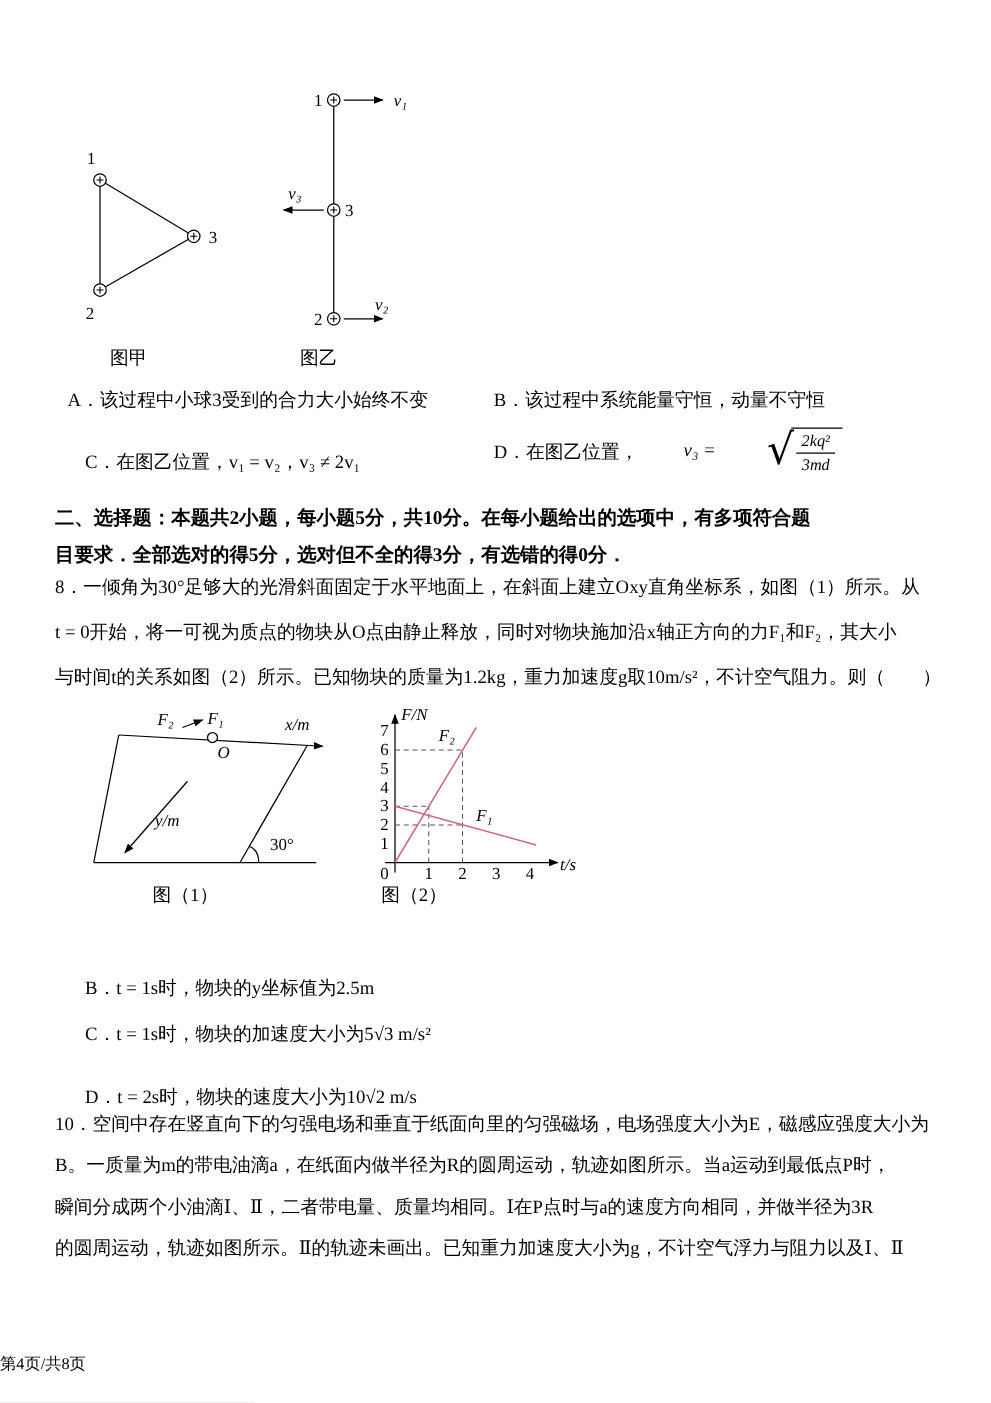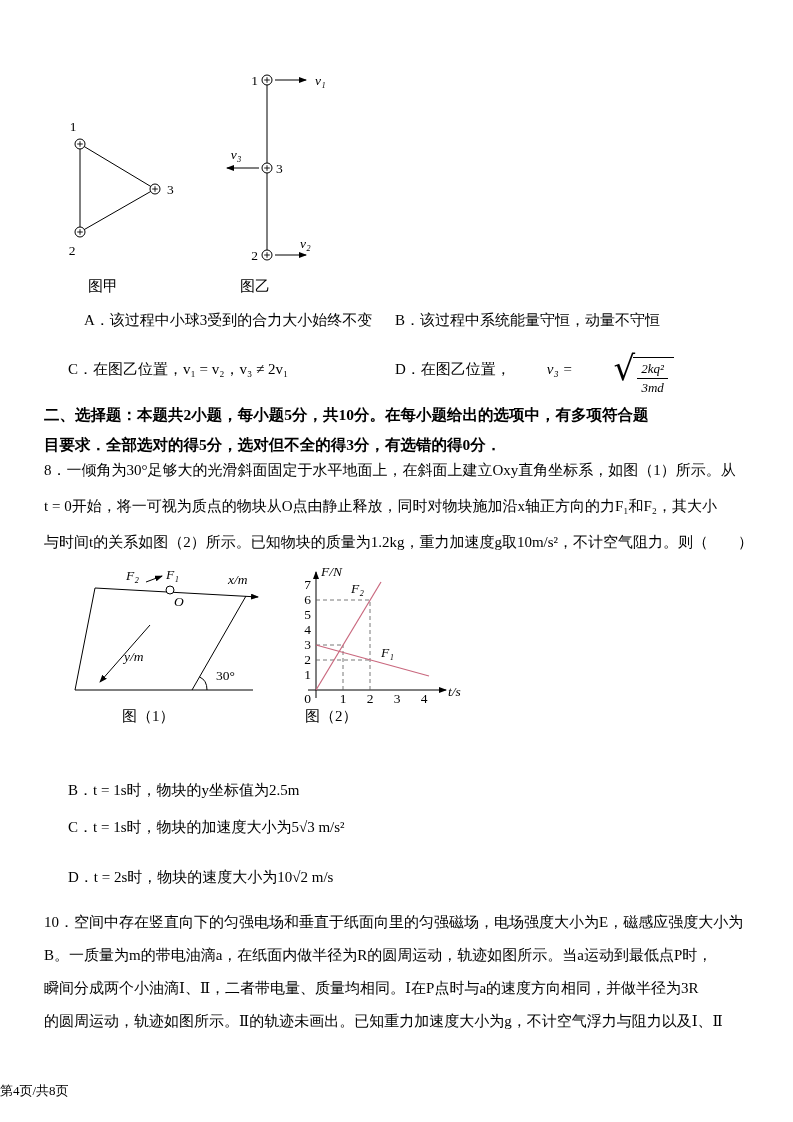--- a/index.html
+++ b/index.html
@@ -25,21 +25,21 @@
   .ln{stroke:#000;stroke-width:1;fill:none;}
   .ball{fill:#fff;stroke:#000;stroke-width:1;}
   .plus{stroke:#000;stroke-width:0.9;fill:none;}
   .dash{stroke:#555;stroke-width:0.8;stroke-dasharray:4 3;fill:none;}
   .axis{stroke:#000;stroke-width:1;fill:none;}
   
   .optd{display:flex;align-items:center;white-space:nowrap;gap:36px;}
   .math{font-style:italic;}
   .sqrt{display:inline-flex;align-items:center;margin-left:5px;}
   .radical{font-family:"DejaVu Sans",sans-serif;font-size:34px;line-height:0.85;font-weight:400;margin-right:-2px;transform:translateY(-1px);}
-  .radicand{border-top:1.3px solid #000;padding:2px 6px 0 4px;margin-top:15px;}
+  .radicand{border-top:1.3px solid #000;padding:2px 6px 0 4px;}
   .frac{display:inline-flex;flex-direction:column;align-items:center;font-size:13px;line-height:1.25;}
   .frac .num{border-bottom:1px solid #000;padding:0 4px 1px;}
   .frac .den{padding-top:1px;}
 </style>
 </head>
 <body>
 
 <div class="page">
 
   <svg class="abs" style="left:55px;top:112px" width="140" height="160">
@@ -89,21 +89,21 @@
     <text class="it" x="24" y="101" text-anchor="middle">v₃</text>
     <text class="it" x="88" y="190">v₂</text>
     <text x="46" y="27" text-anchor="end">1</text>
     <text x="64" y="115" text-anchor="start">3</text>
     <text x="46" y="202" text-anchor="end">2</text>
   </svg>
 
   <div class="cap" style="left:88px;top:277px">图甲</div>
   <div class="cap" style="left:240px;top:277px">图乙</div>
 
-  <div class="opt" style="left:84px;top:311px">A．该过程中小球3受到的合力大小始终不变</div>
+  <div class="opt" style="left:54px;top:311px">A．该过程中小球3受到的合力大小始终不变</div>
   <div class="opt" style="left:395px;top:311px">B．该过程中系统能量守恒，动量不守恒</div>
   <div class="opt" style="left:68px;top:360px">C．在图乙位置，v₁ = v₂，v₃ ≠ 2v₁</div>
   <div class="opt optd" style="left:395px;top:342px">
     <span>D．在图乙位置，</span>
     <span class="math">v₃ =</span>
     <span class="sqrt">
       <span class="radical">√</span>
       <span class="radicand">
         <span class="frac">
           <span class="num math">2kq²</span>
@@ -193,21 +193,21 @@
     <text x="146" y="143" text-anchor="middle">4</text>
   </svg>
 
   <div class="cap" style="left:122px;top:707px">图（1）</div>
   <div class="cap" style="left:305px;top:707px">图（2）</div>
 
   <div class="opt" style="left:68px;top:781px">B．t = 1s时，物块的y坐标值为2.5m</div>
   <div class="opt" style="left:68px;top:818px">C．t = 1s时，物块的加速度大小为5√3 m/s²</div>
   <div class="opt" style="left:68px;top:868px">D．t = 2s时，物块的速度大小为10√2 m/s</div>
 
-  <div class="para q10p" style="left:44px;top:906px;width:720px">
+  <div class="para q10p" style="left:44px;top:884px;width:720px">
     <div class="line">10．空间中存在竖直向下的匀强电场和垂直于纸面向里的匀强磁场，电场强度大小为E，磁感应强度大小为</div>
     <div class="line">B。一质量为m的带电油滴a，在纸面内做半径为R的圆周运动，轨迹如图所示。当a运动到最低点P时，</div>
     <div class="line">瞬间分成两个小油滴Ⅰ、Ⅱ，二者带电量、质量均相同。Ⅰ在P点时与a的速度方向相同，并做半径为3R</div>
     <div class="line">的圆周运动，轨迹如图所示。Ⅱ的轨迹未画出。已知重力加速度大小为g，不计空气浮力与阻力以及Ⅰ、Ⅱ</div>
   </div>
 
   <div class="footer">第4页/共8页</div>
 
 </div>
 

